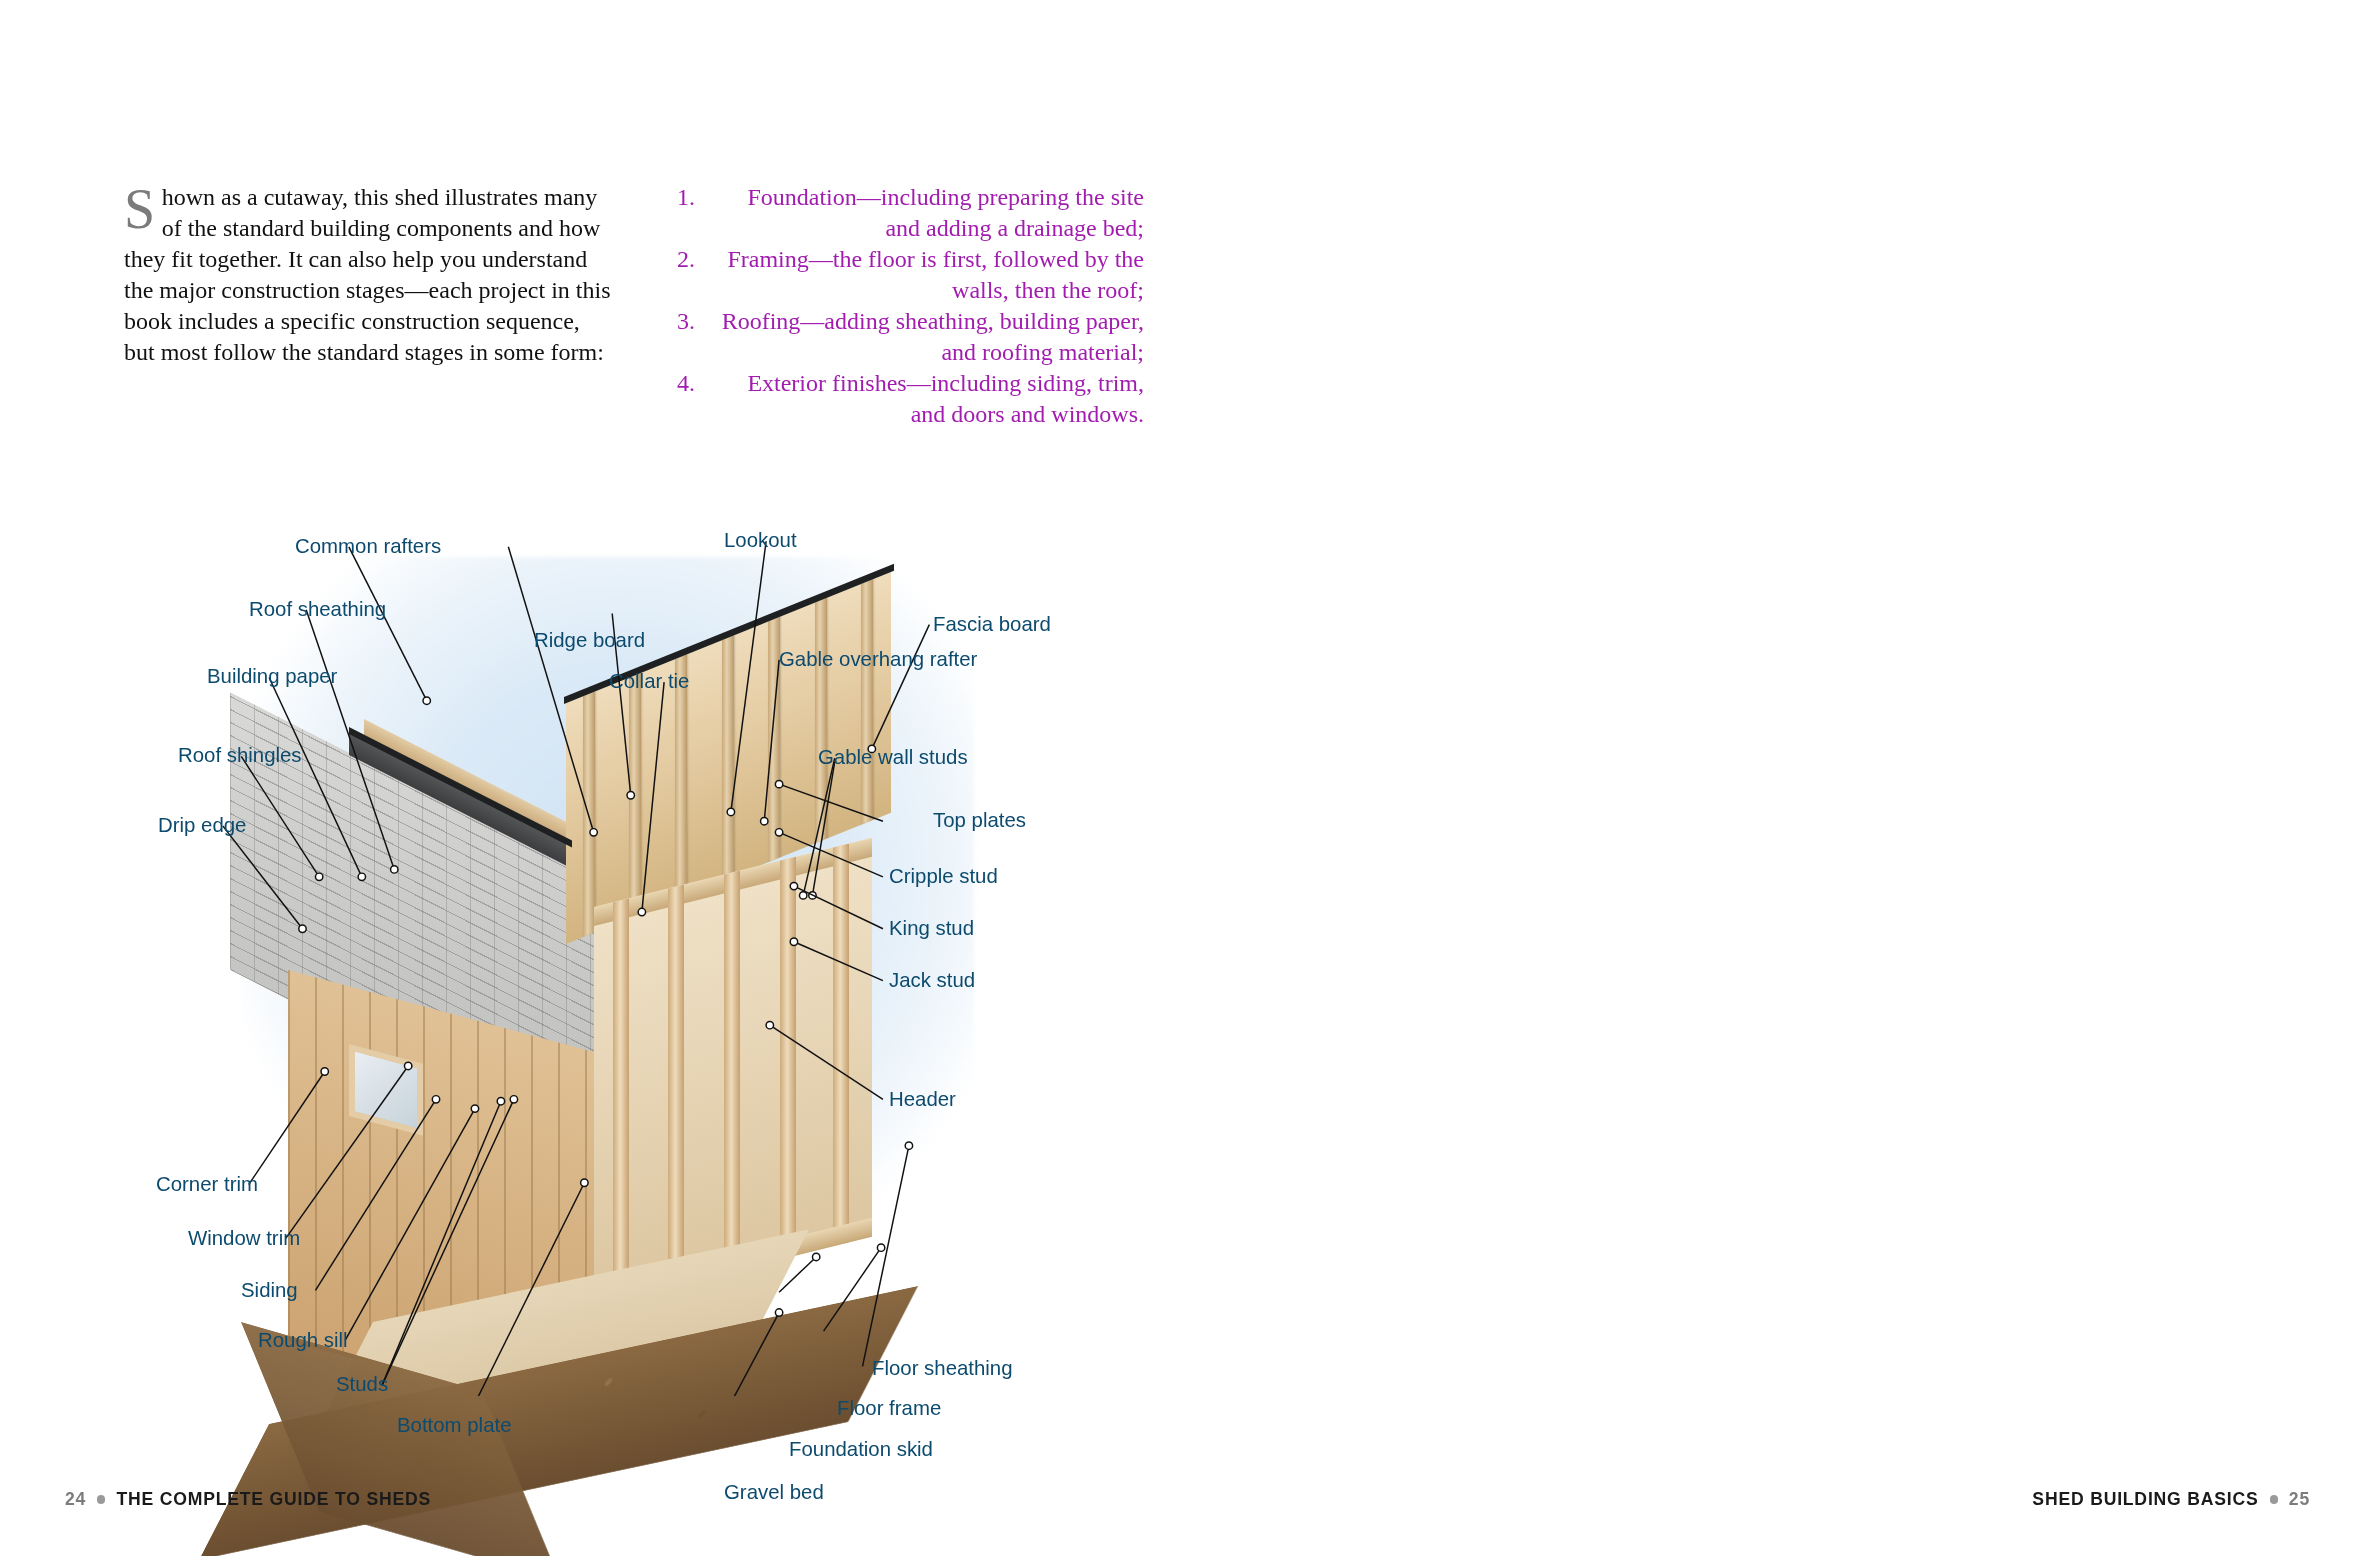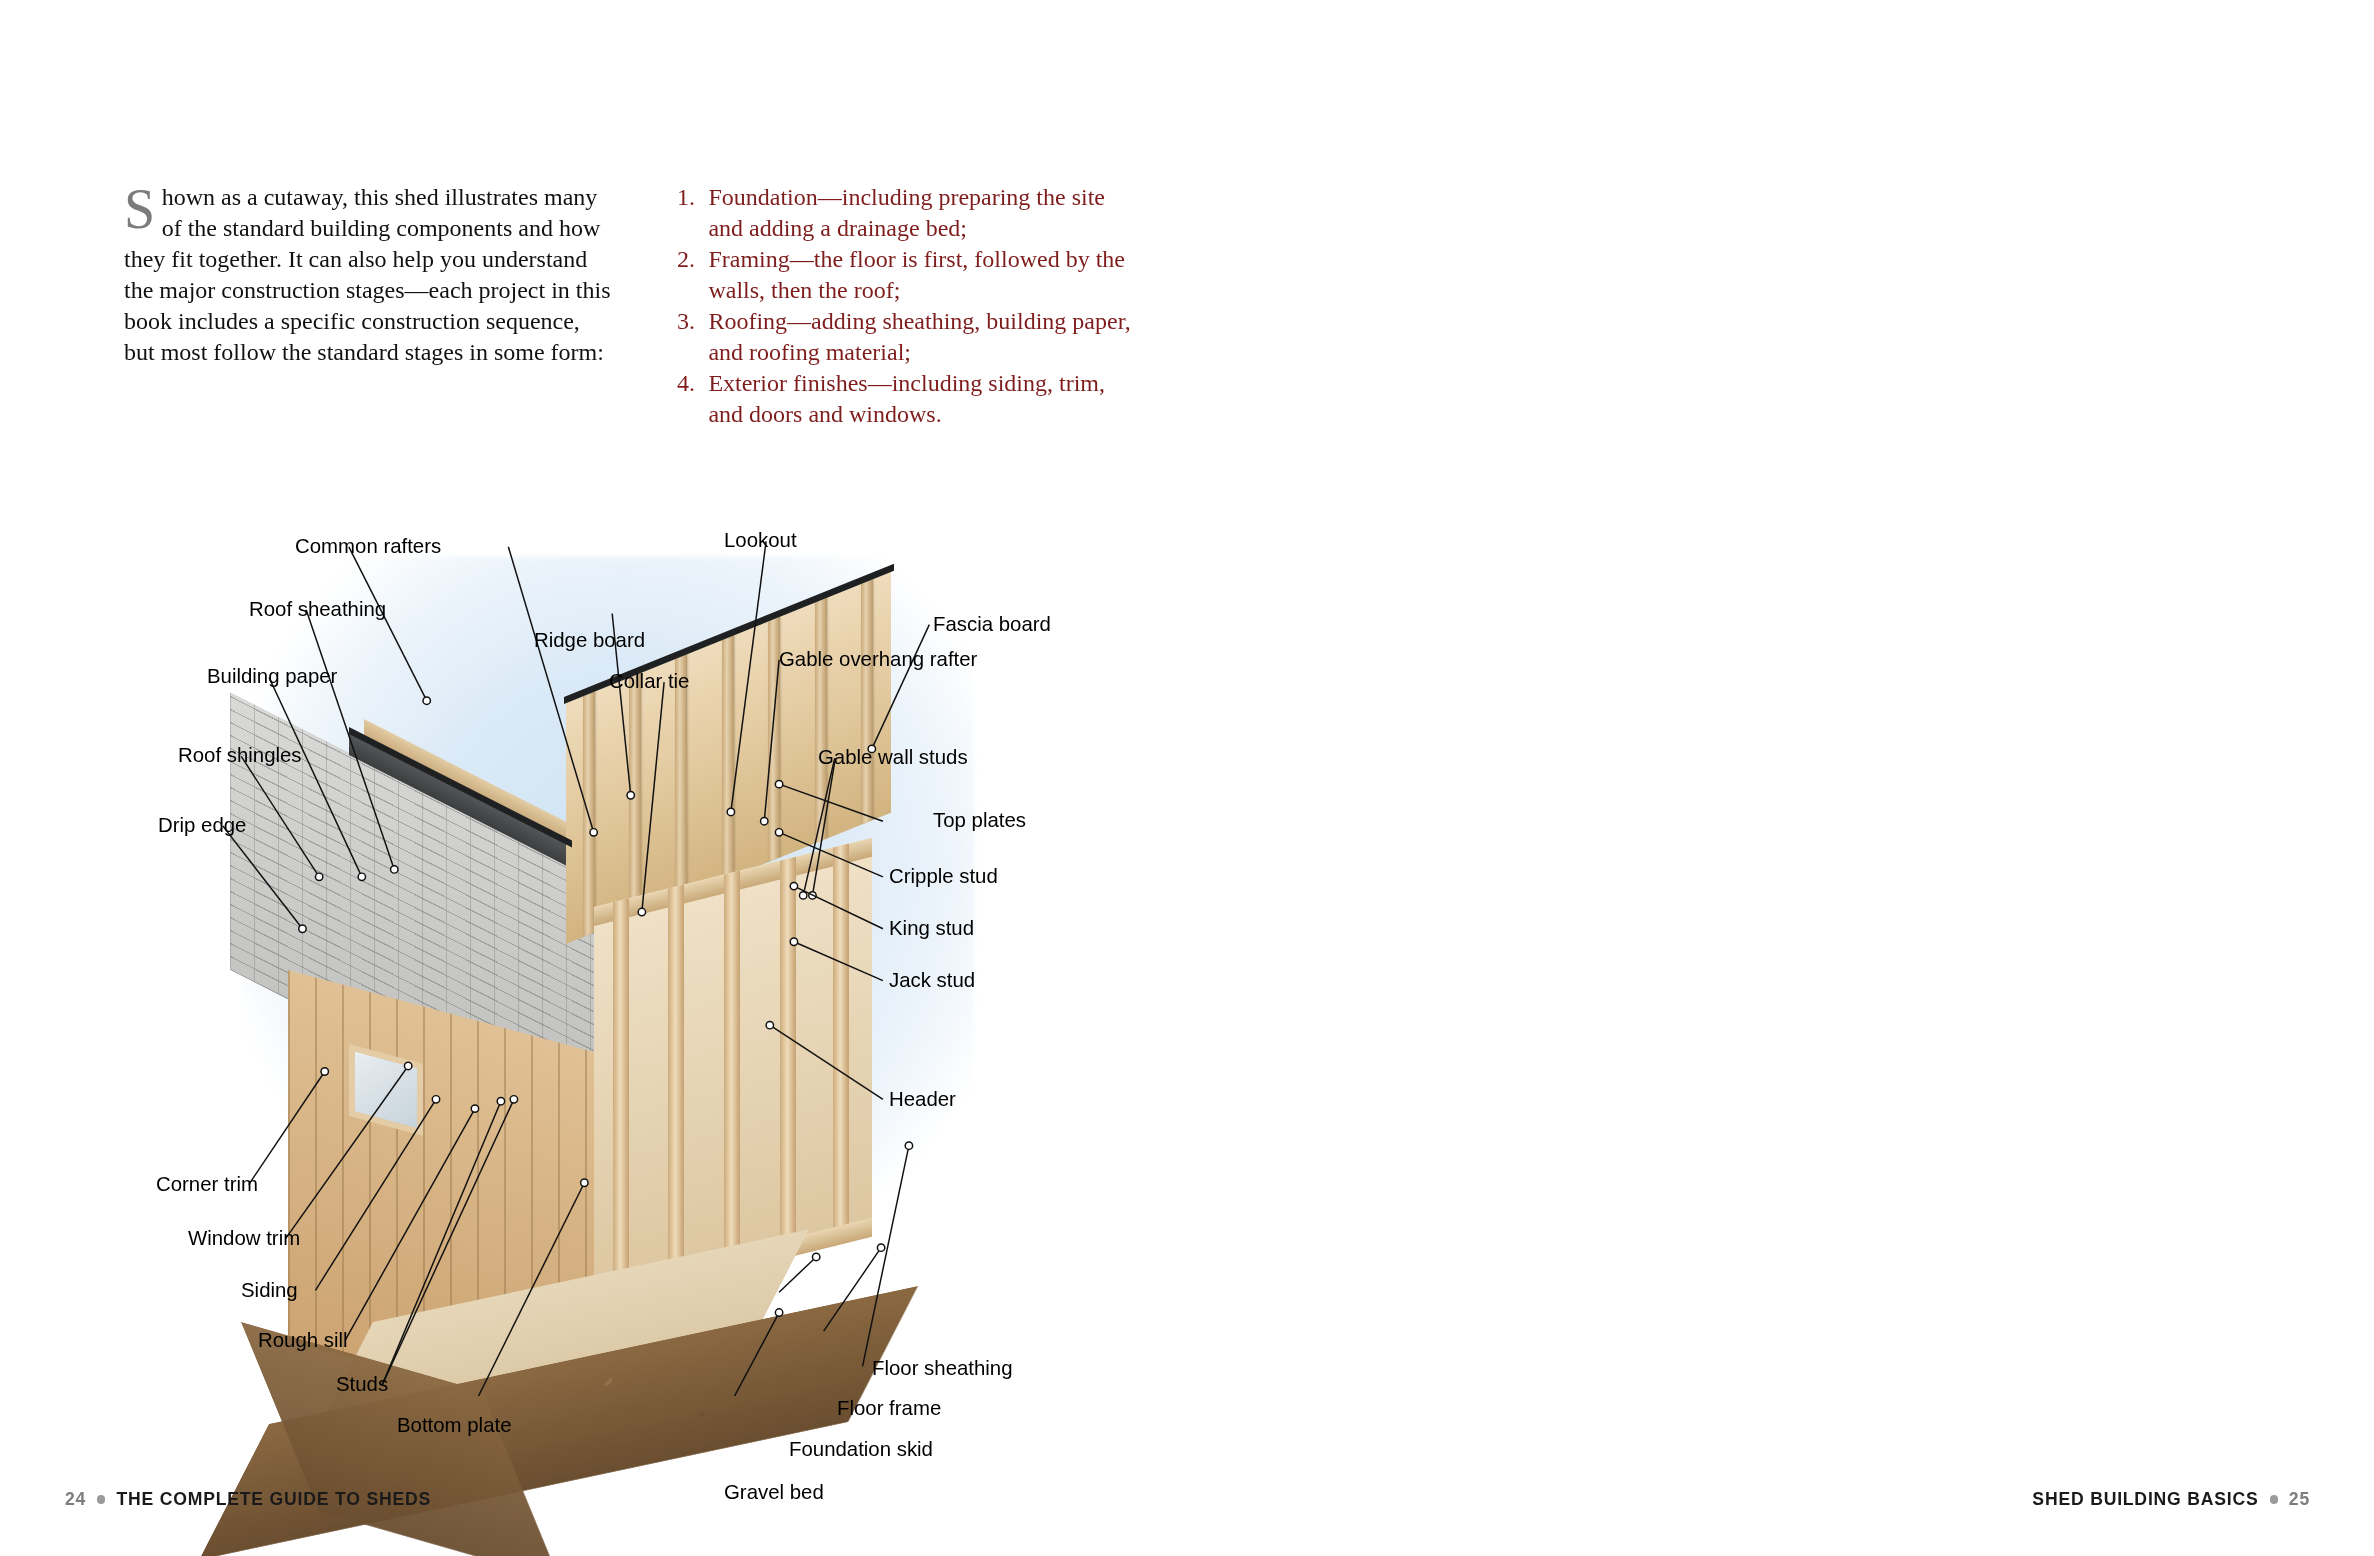--- a/index.html
+++ b/index.html
@@ -51,21 +51,21 @@
     float:left;
     font-size:56px;
     line-height:46px;
     color:#7b7b7b;
     padding:3.7px 6.5px 0 0;
     font-family:"Liberation Serif", serif;
   }
 
   ol.stages {
     margin:0; padding:0 0 0 39px;
-    font-size:24px; line-height:31px; color:#7f1d1d;
+    font-size:24px; line-height:31px; color:#a21caf;text-align:right;
   }
   ol.stages li { margin:0 0 0 0; padding-left:7.4px; }
 
   
   .figure-wrap {
     position:absolute; left:130px; top:506px; width:1071px; height:890px;
   }
   .shed-art { position:absolute; inset:0; }
 
   .halo {
@@ -187,21 +187,21 @@
     transform-origin:top left;
     filter:blur(0.4px);
     opacity:.95;
   }
 
   
   .callout {
     position:absolute;
     font-family:"Liberation Sans", sans-serif;
     font-size:20.4px;
-    color:#000000;
+    color:#0c4a6e;
     white-space:nowrap;
     line-height:1;
   }
 
   svg.leaders { position:absolute; inset:0; width:100%; height:100%; pointer-events:none; }
   svg.leaders line, svg.leaders polyline { stroke:#111; stroke-width:1.6; fill:none; }
   svg.leaders circle { fill:#fff; stroke:#111; stroke-width:1.6; }
 
   
   .footer {

